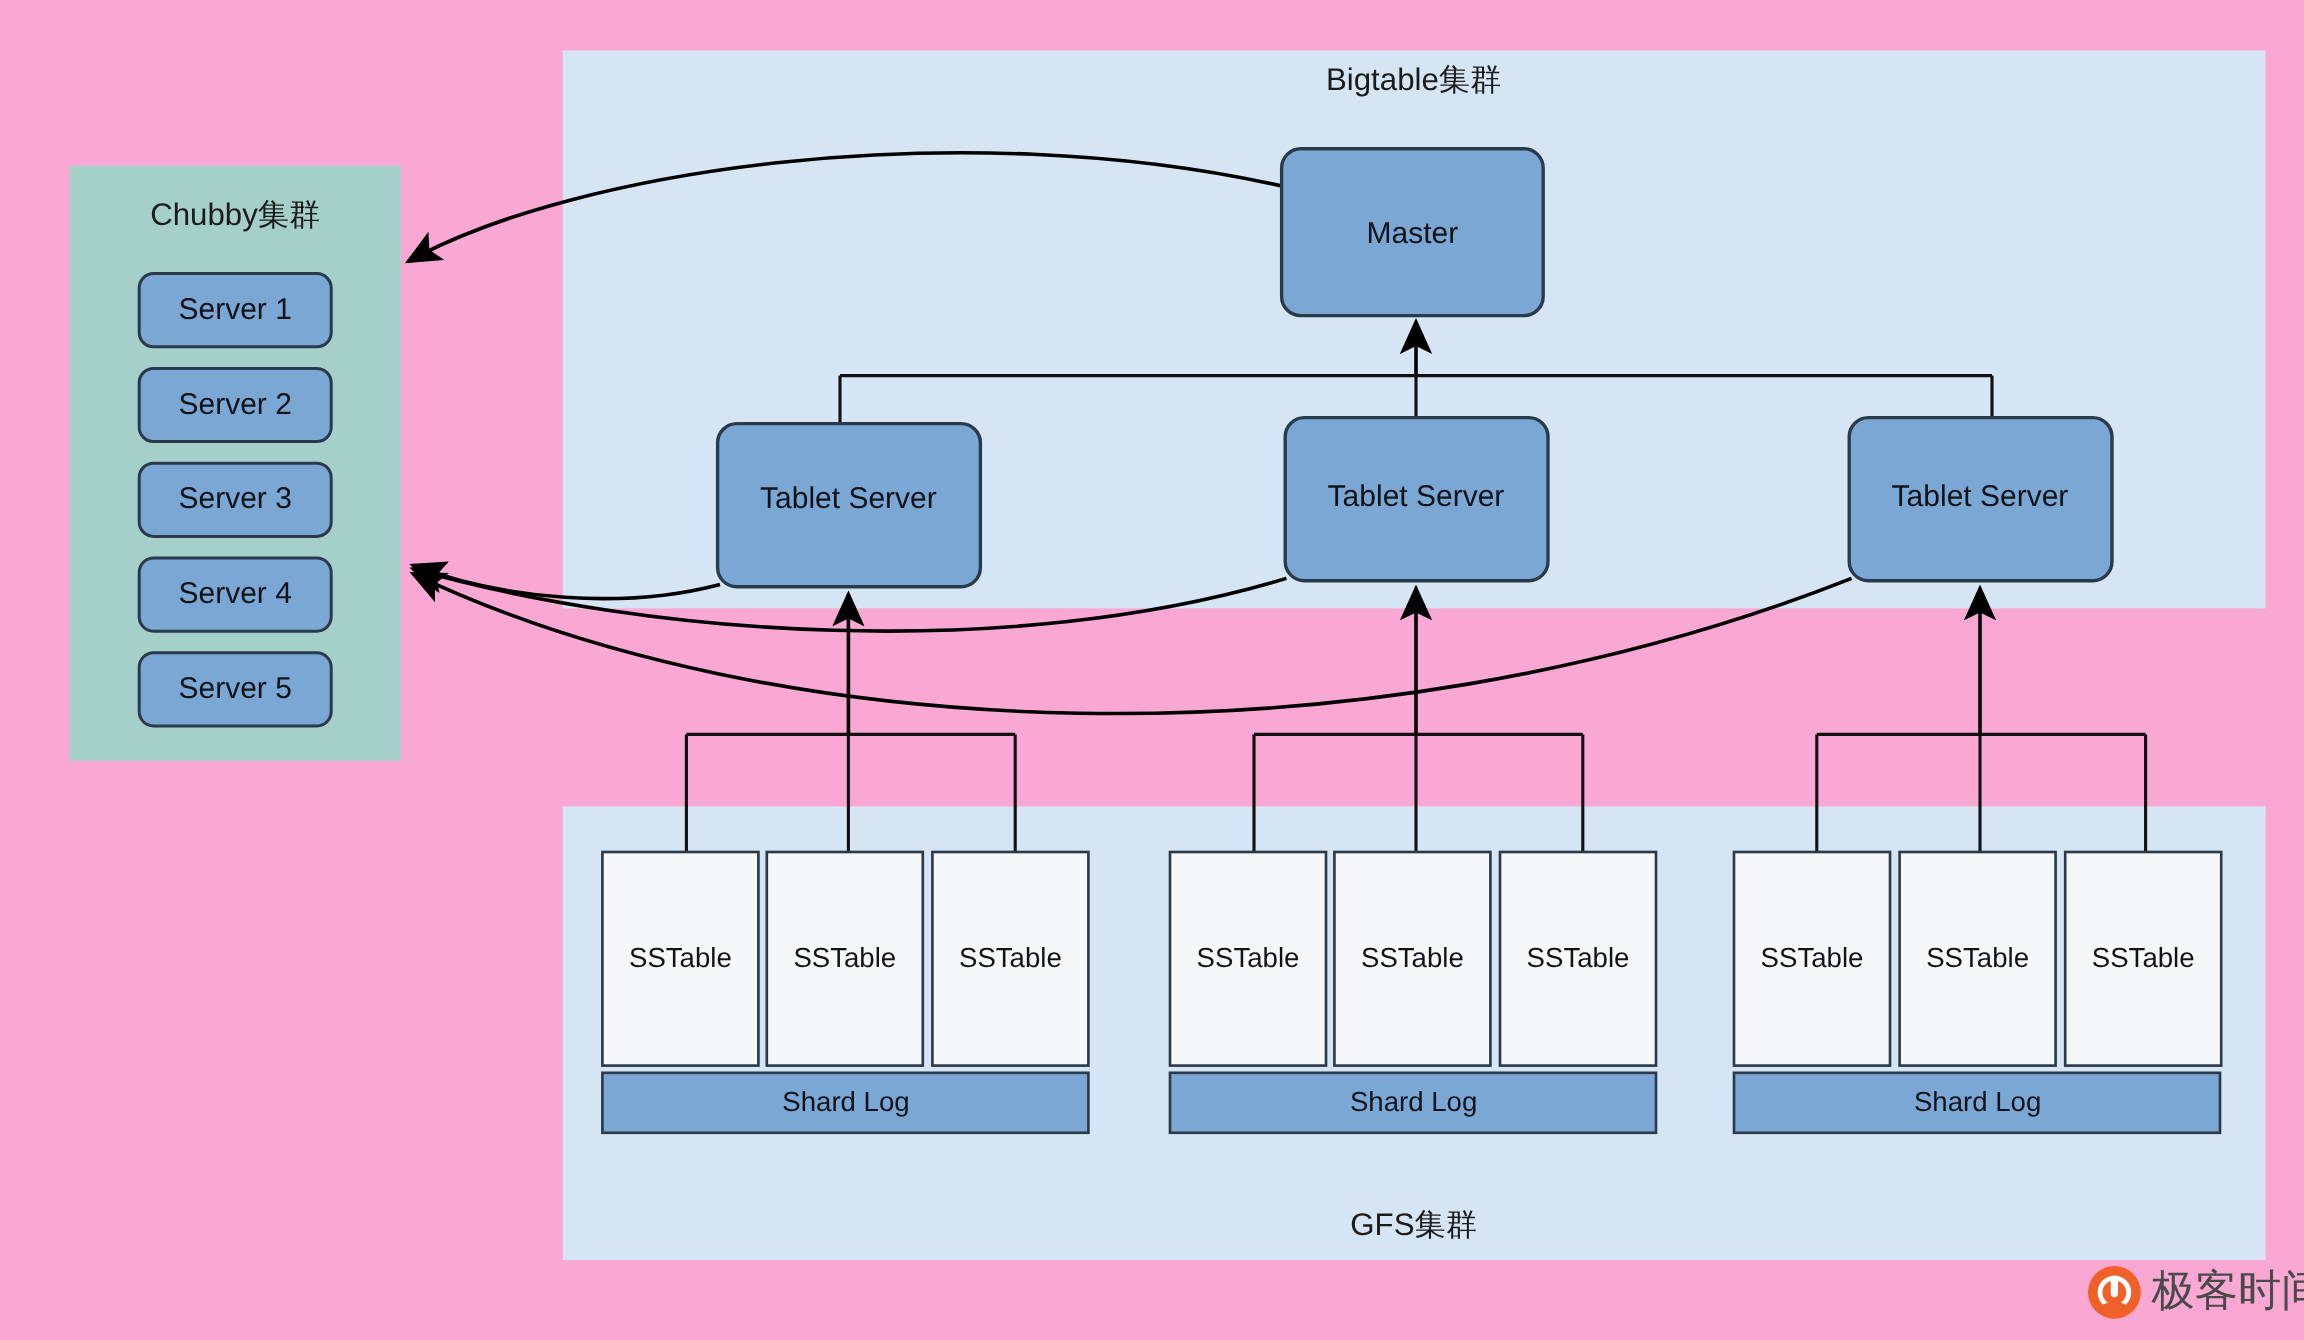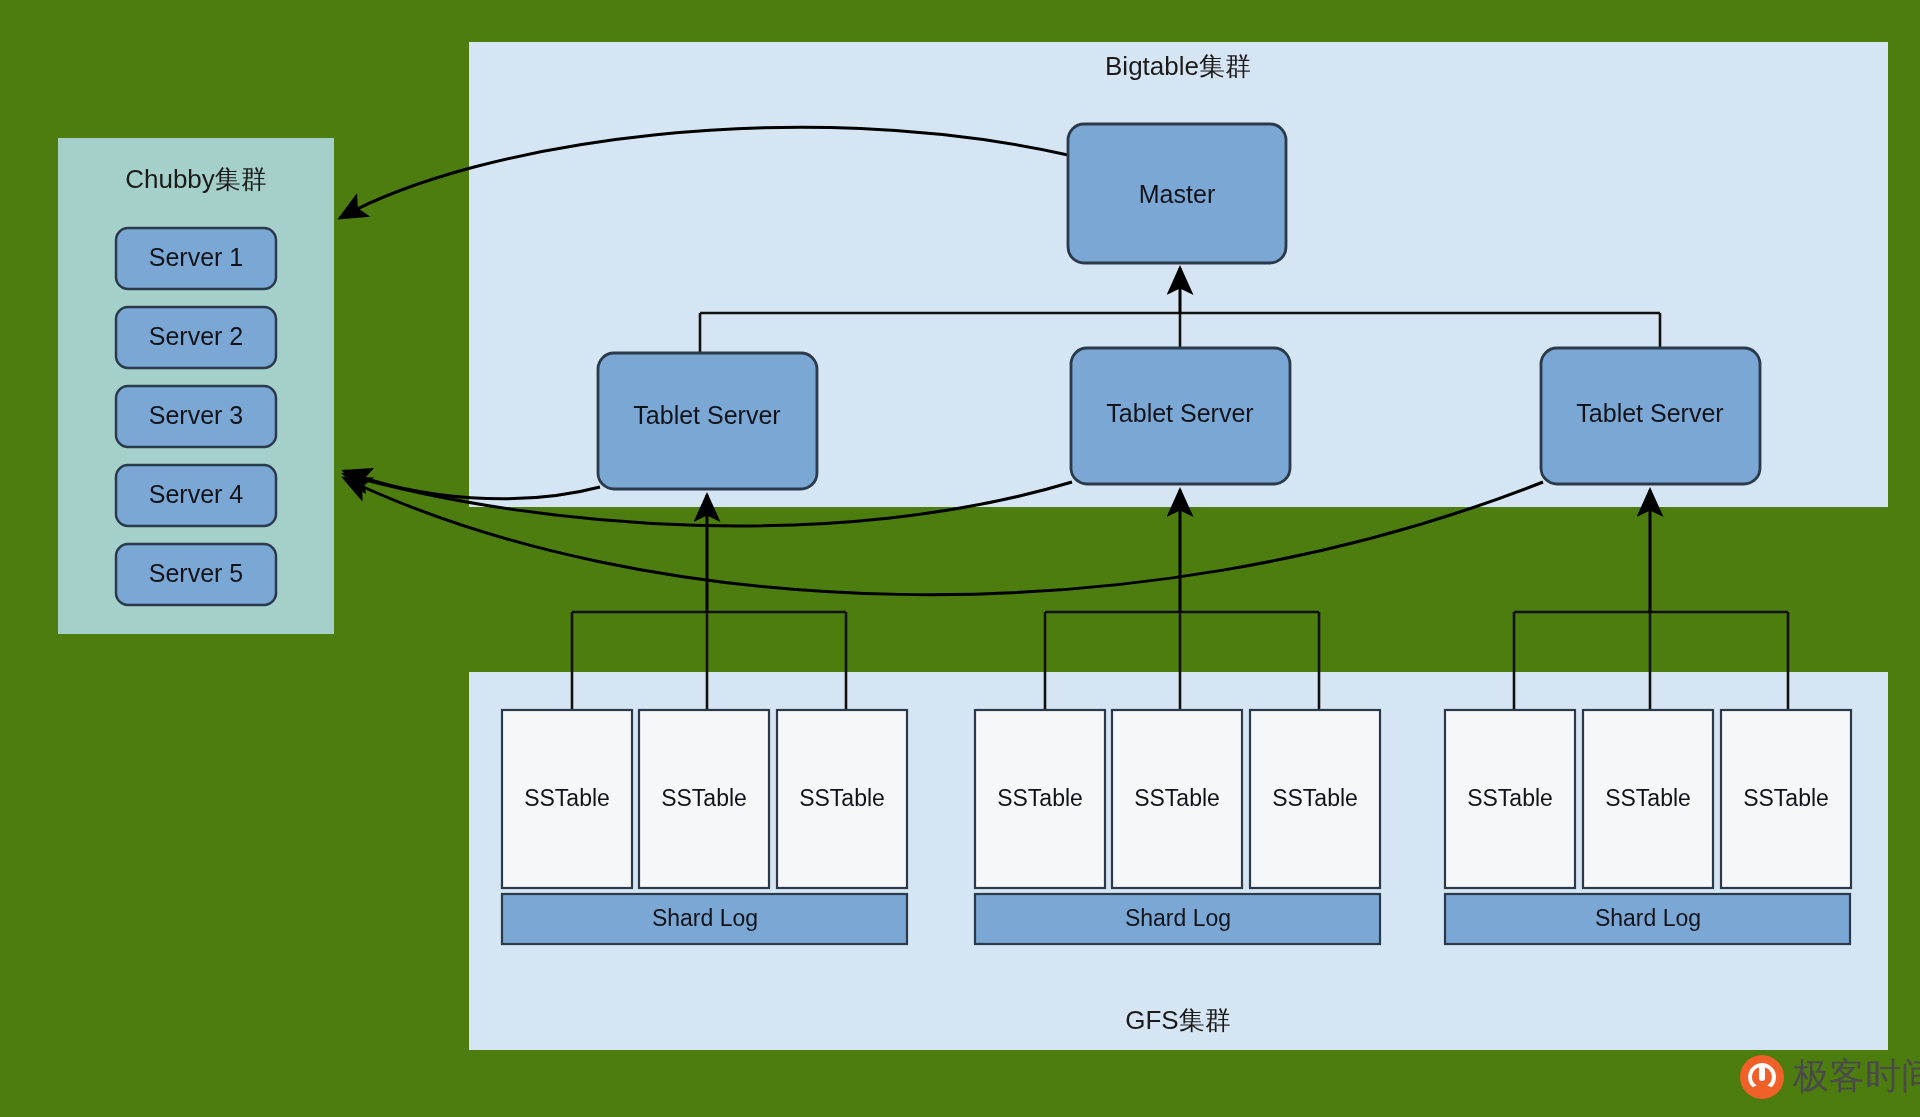--- a/index.html
+++ b/index.html
@@ -5,21 +5,21 @@
 <style>
   html, body {
     margin: 0;
     padding: 0;
     background: #f7fbfc;
   }
   #stage {
     position: relative;
     width: 1920px;
     height: 1117px;
-    background: #4d7c0f;
+    background: #f9a8d4;
     font-family: "Liberation Sans", "DejaVu Sans", sans-serif;
     overflow: hidden;
   }
   svg#diagram {
     position: absolute;
     left: 0;
     top: 0;
     width: 1920px;
     height: 1117px;
   }

